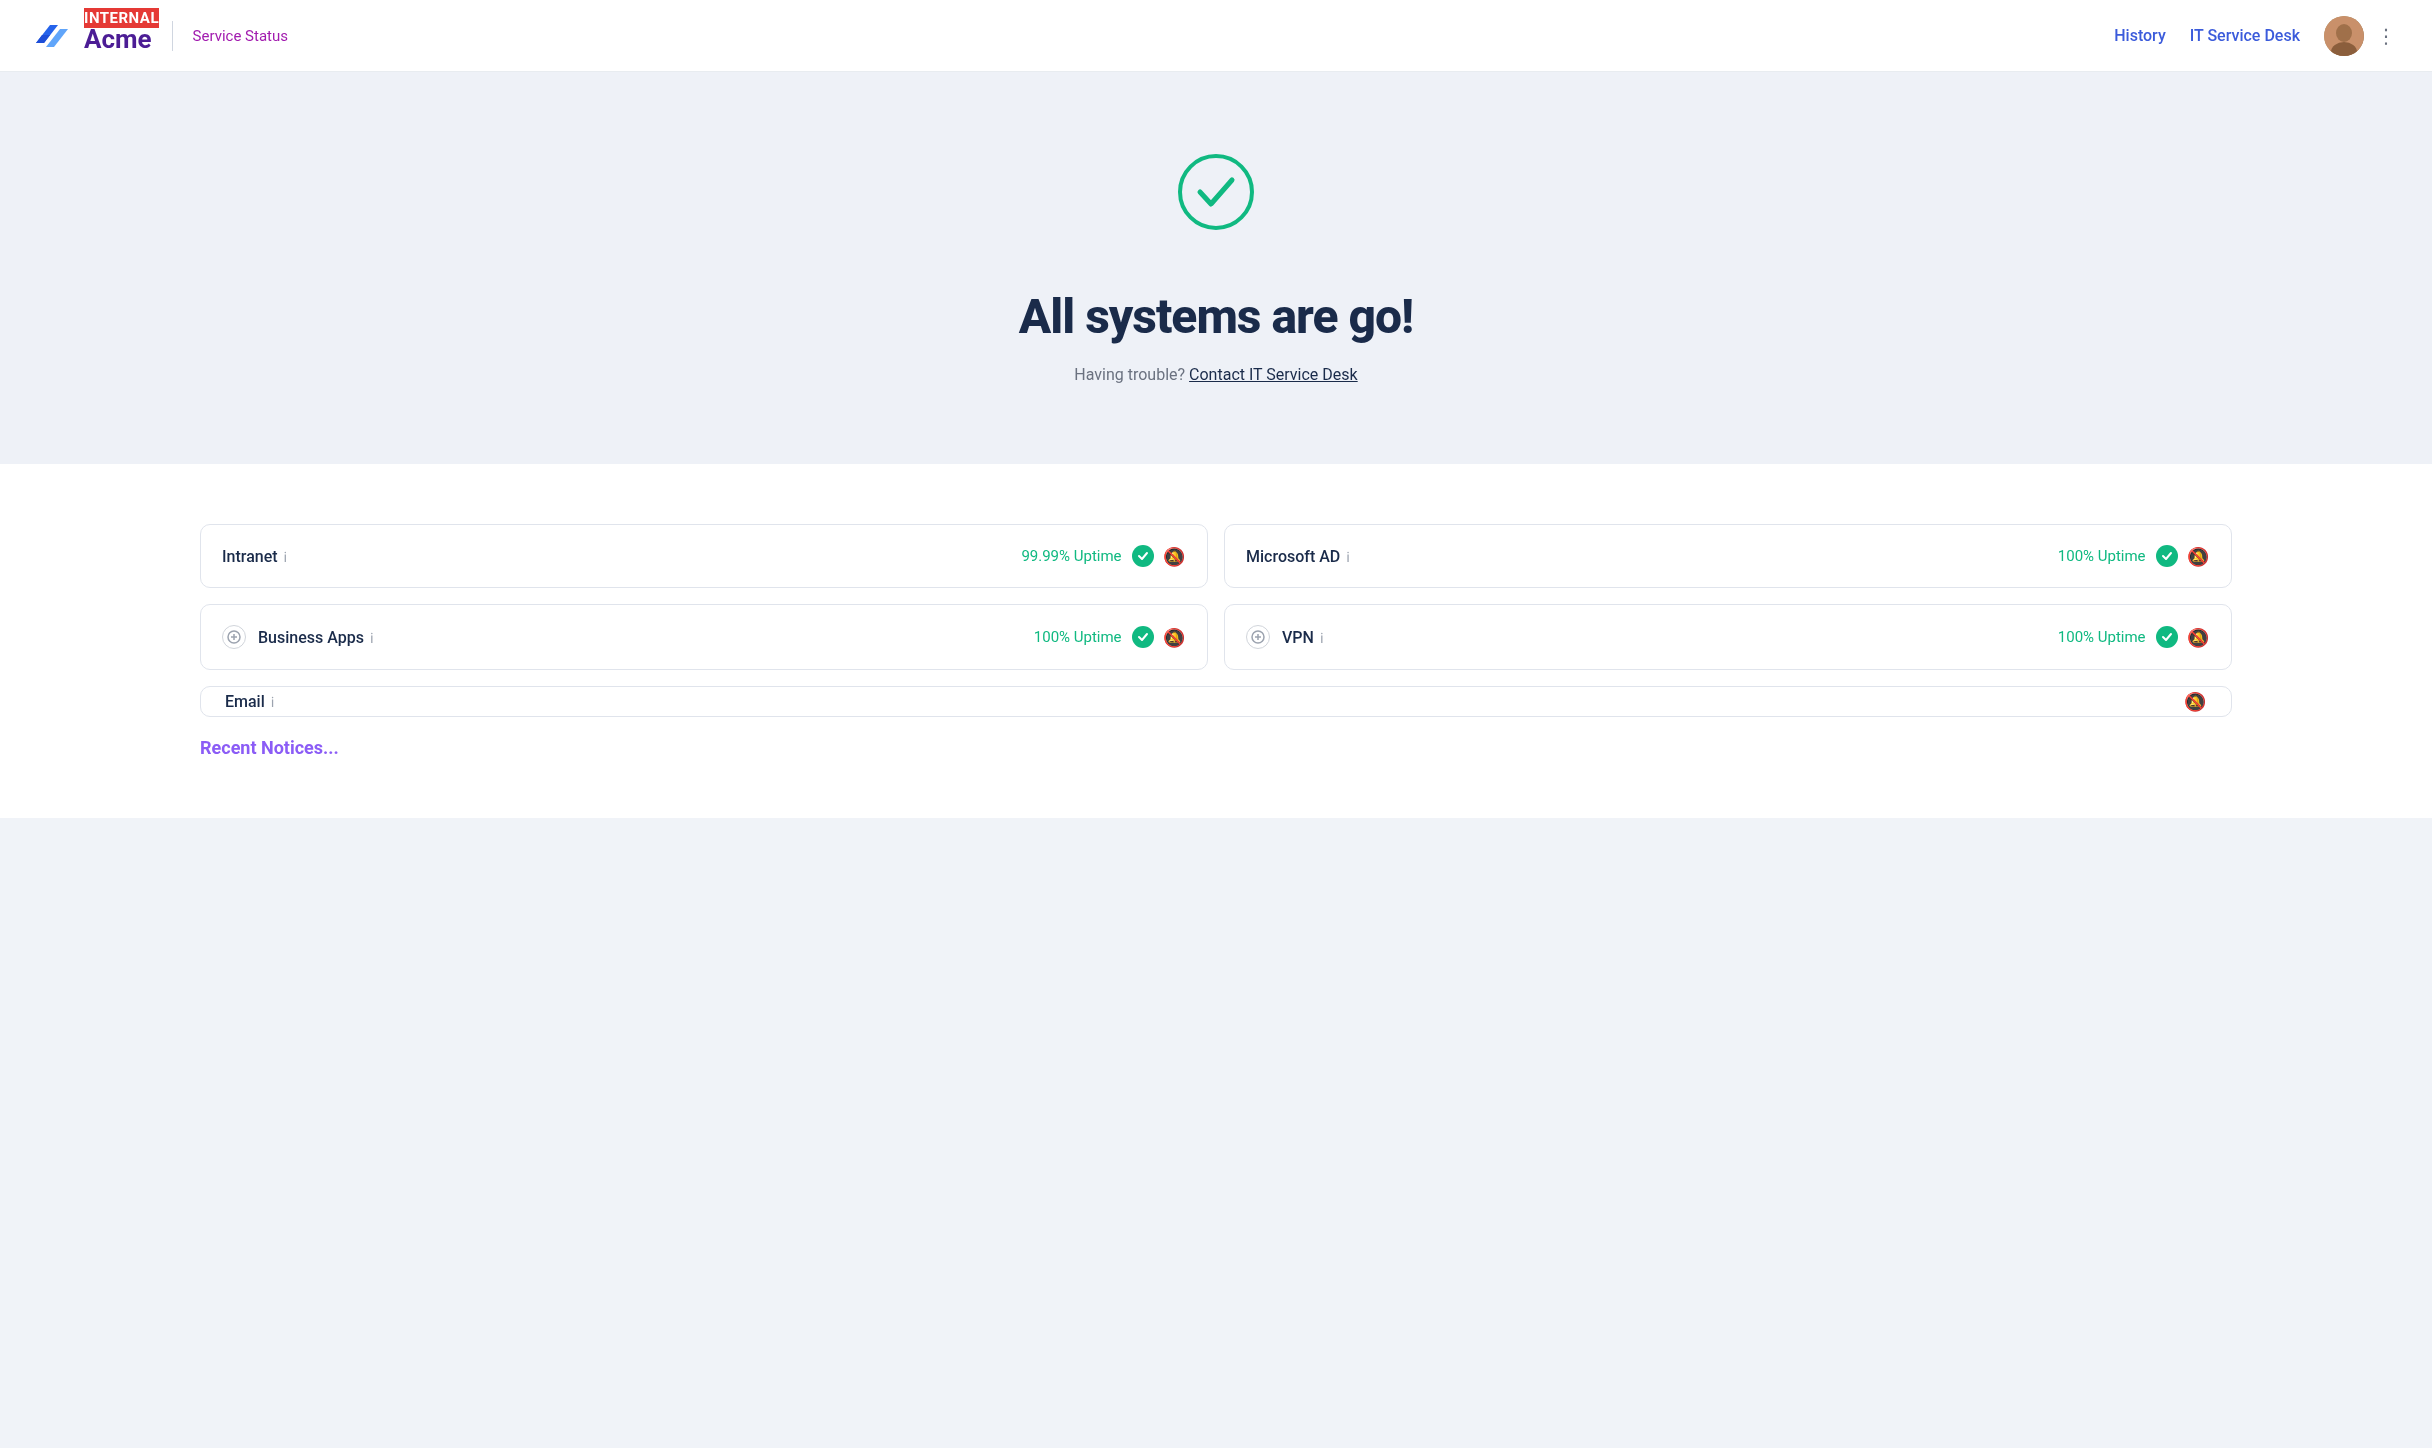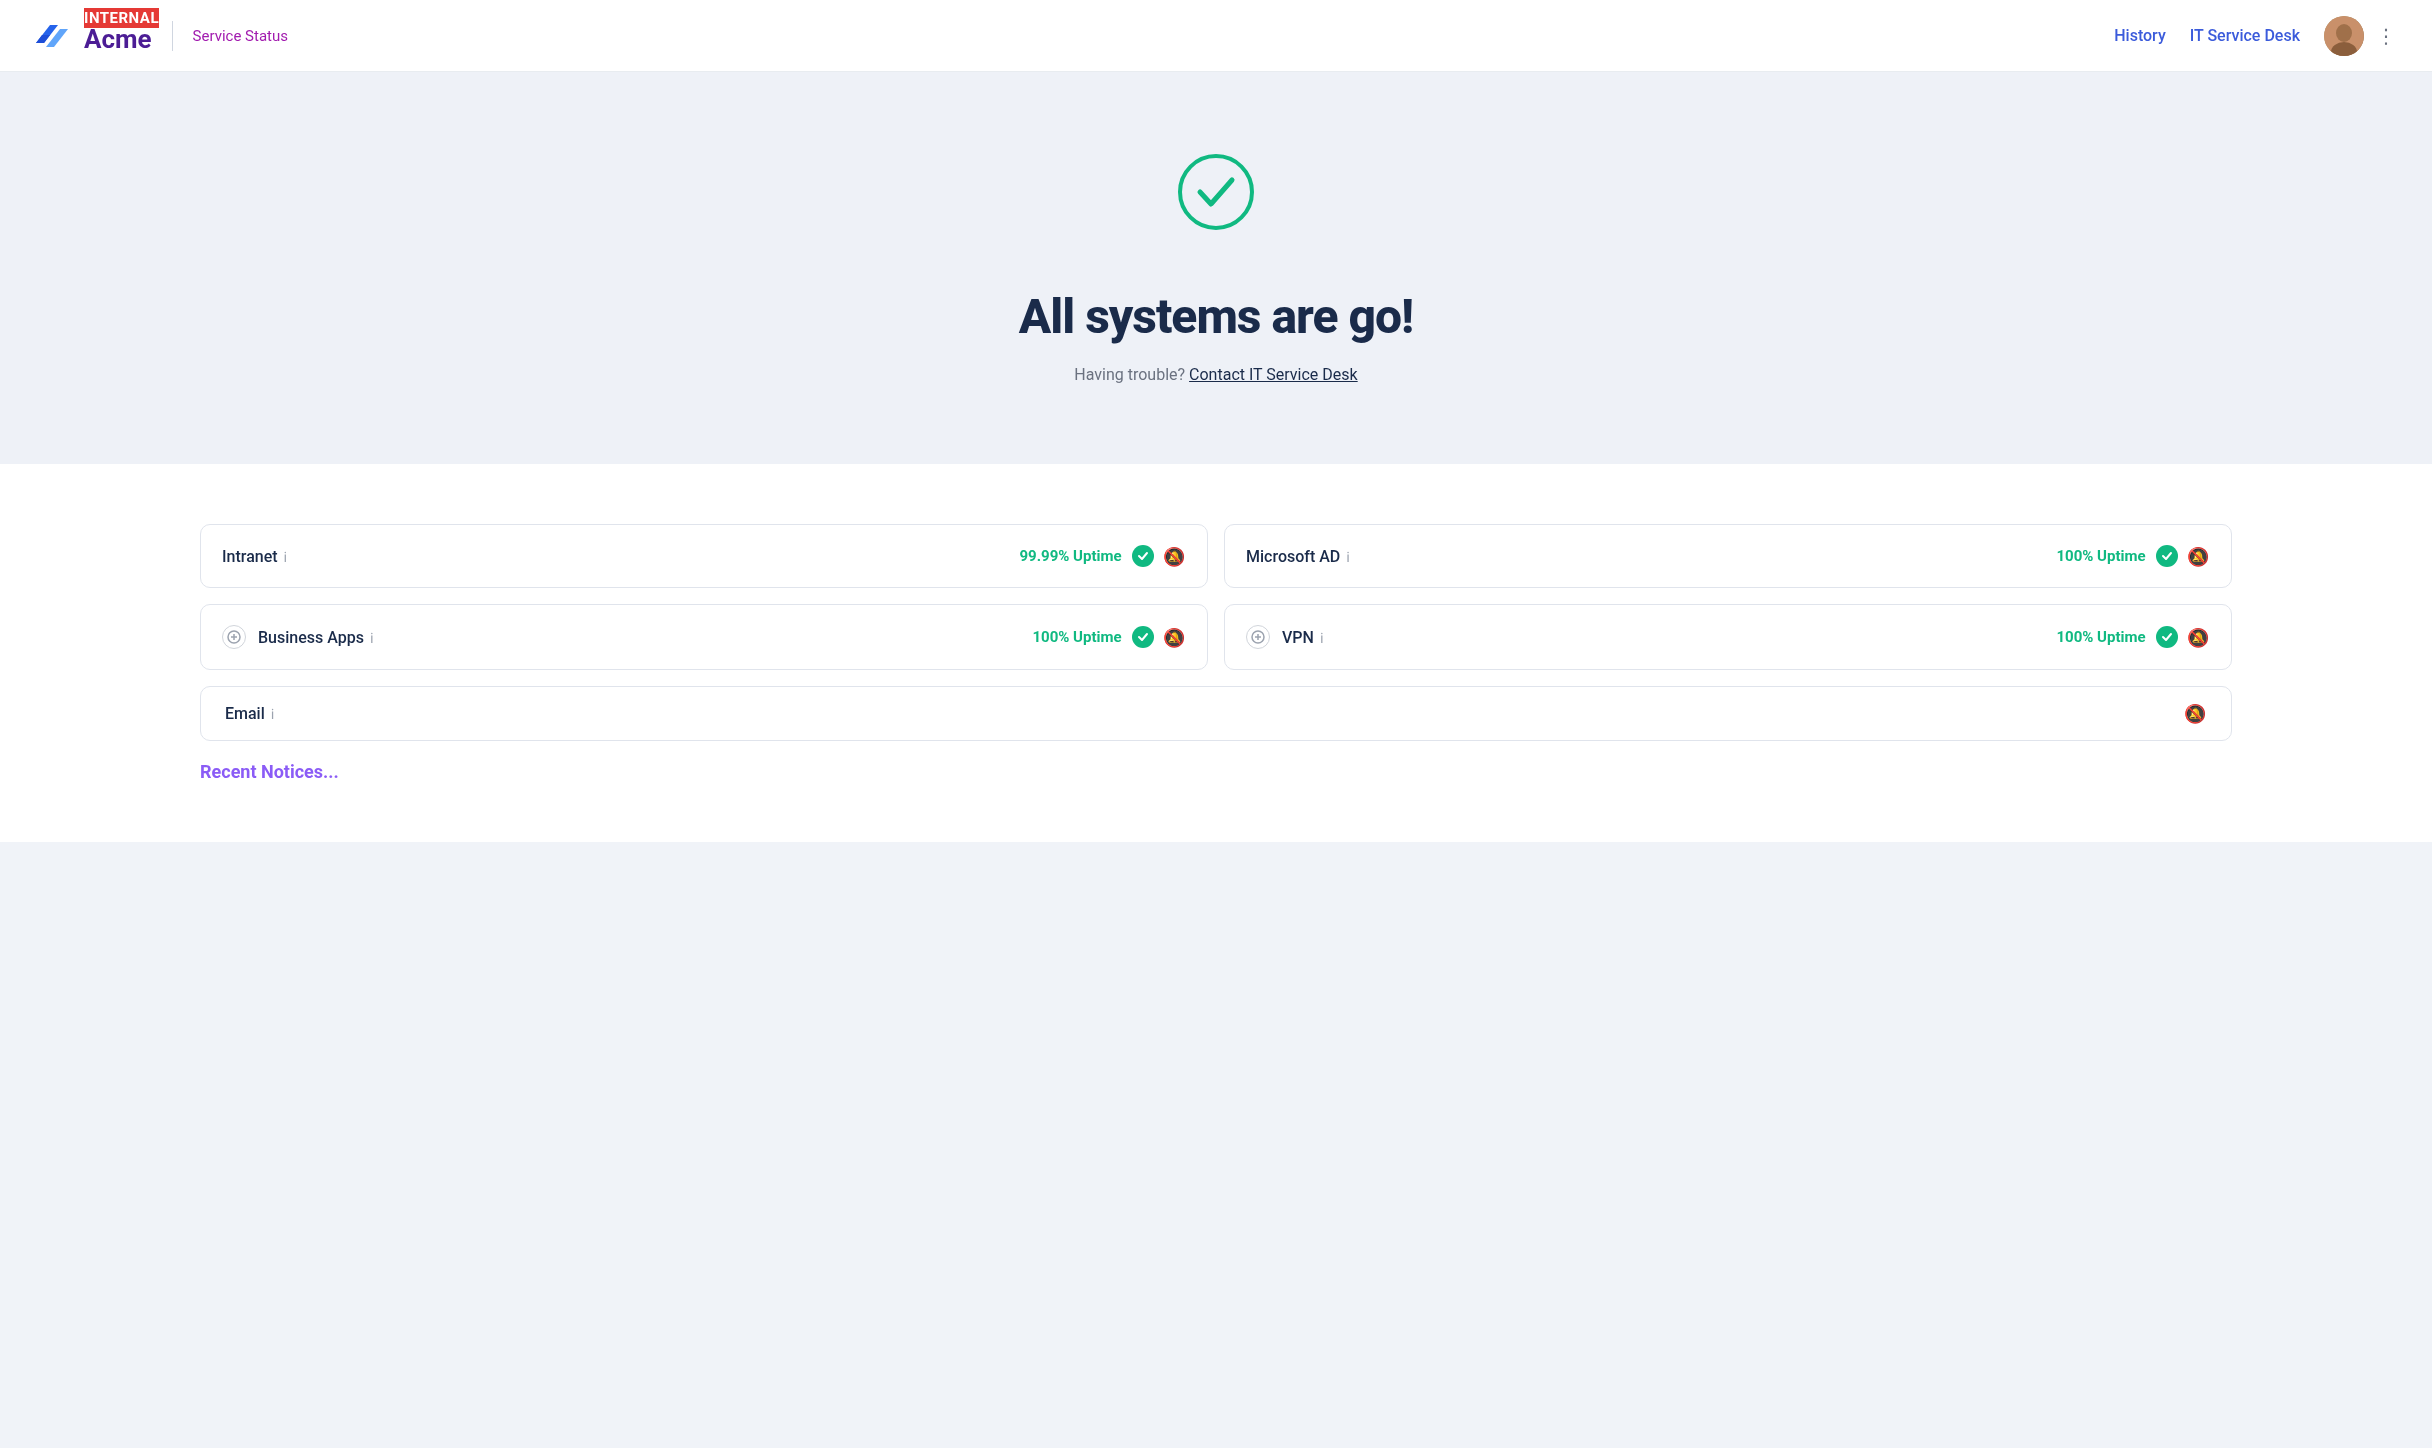--- a/index.html
+++ b/index.html
@@ -204,21 +204,21 @@
 
     .service-status-right {
       margin-left: auto;
       display: flex;
       align-items: center;
       gap: 10px;
     }
 
     .uptime-label {
       font-size: 15px;
-      font-weight: 700;
+      font-weight: 400;
       color: #10b981;
       margin-left: 29px;
     }
 
     .check-badge {
       width: 22px;
       height: 22px;
       background: #10b981;
       border-radius: 50%;
       display: flex;
@@ -245,21 +245,21 @@
       color: #6b7280;
       font-size: 14px;
       flex-shrink: 0;
     }
 
     
     .service-row {
       background: #ffffff;
       border: 1.5px solid #e0e4ec;
       border-radius: 10px;
-      padding: 16px 24px;
+      padding: 4px 24px;
       display: flex;
       align-items: center;
       gap: 12px;
       margin-bottom: 16px;
     }
 
     
     .recent-notices {
       margin-top: 20px;
     }

